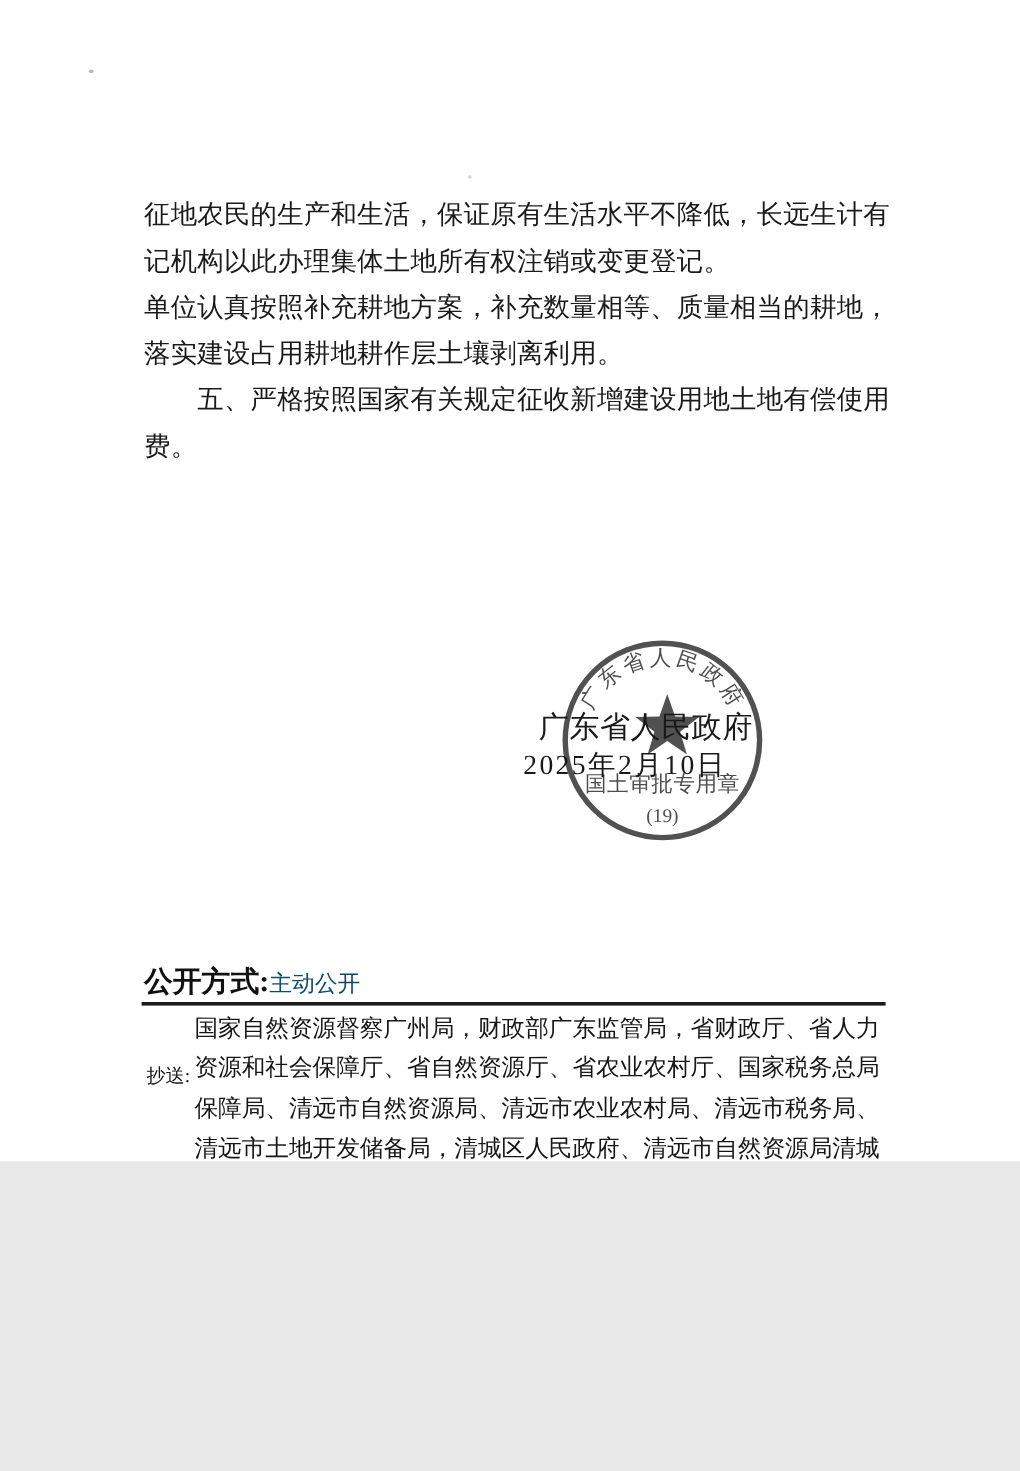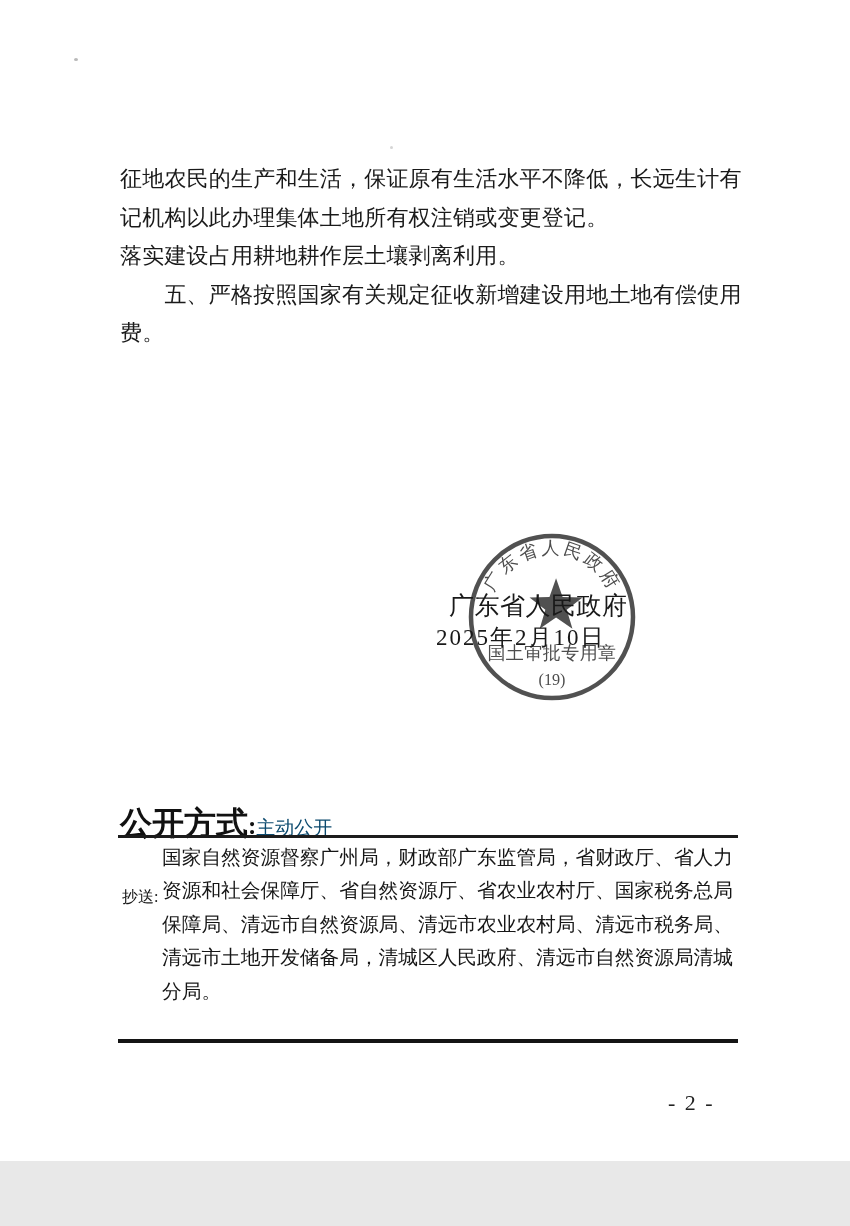--- a/index.html
+++ b/index.html
@@ -1,19 +1,19 @@
 <!DOCTYPE html>
 <html><head>
 <meta charset="utf-8">
 <style>
   html, body { margin: 0; padding: 0; background: #e8e8e8; }
   .page {
     position: relative;
     width: 850px;
-    height: 1161px;
+    height: 968px;
     margin: 0 auto;
     background: #ffffff;
     overflow: hidden;
     font-family: "Liberation Serif", "DejaVu Serif", serif;
     color: #1c1c1c;
   }
   
   .doc-body {
     position: absolute;
     left: 120px; top: 160px;
@@ -51,21 +51,21 @@
   }
   
   .disclosure {
     position: absolute;
     left: 120px; top: 802px;
     font-size: 25px;
     white-space: pre;
   }
   .disclosure .lab {
     font-weight: bold;
-    font-size: 32px;
+    font-size: 24px;
     font-family: "Liberation Sans", "DejaVu Sans", sans-serif;
     color: #111;
   }
   .disclosure .sep { font-weight: bold; font-size: 25px; color: #111; }
   .disclosure .val { font-size: 19px; color: #0c4a6e; }
   .rule-thin {
     position: absolute;
     left: 118px; top: 835px;
     width: 620px; height: 2.5px;
     background: #1c1c1c;
@@ -117,20 +117,21 @@
 
 <div class="page">
 
   <div class="speck s1"></div>
   <div class="speck s2"></div>
   <div class="speck s3"></div>
 
   <div class="doc-body">
     <div class="doc-line">征地农民的生产和生活，保证原有生活水平不降低，长远生计有</div>
     <div class="doc-line">记机构以此办理集体土地所有权注销或变更登记。</div>
+    <div class="doc-line">单位认真按照补充耕地方案，补充数量相等、质量相当的耕地，</div>
     <div class="doc-line">落实建设占用耕地耕作层土壤剥离利用。</div>
     <div class="doc-line">　　五、严格按照国家有关规定征收新增建设用地土地有偿使用</div>
     <div class="doc-line">费。</div>
   </div>
 
   <div class="seal-wrap">
     <svg viewBox="0 0 200 200" xmlns="http://www.w3.org/2000/svg">
       <defs>
         <path id="sealArc" d="M 33.4,78.4 A 70,70 0 0 1 166.6,78.4" fill="none"></path>
       </defs>

